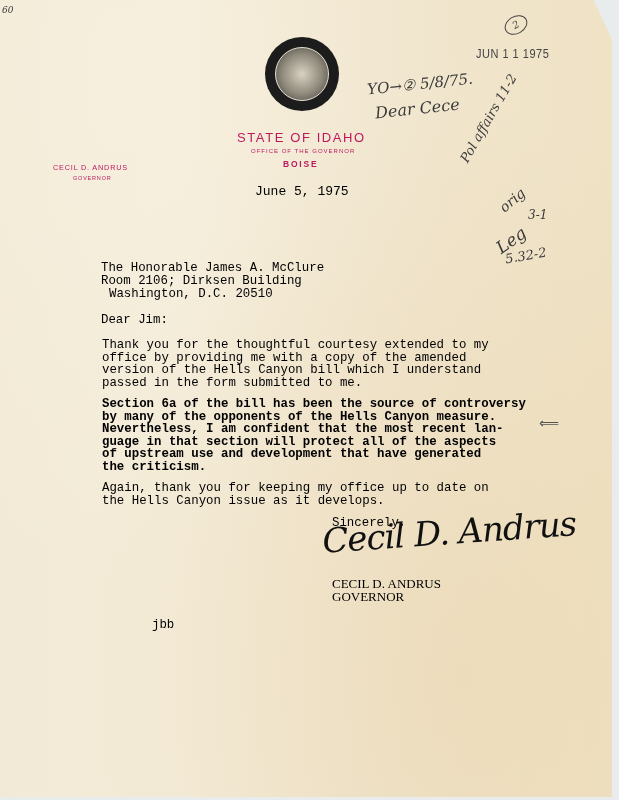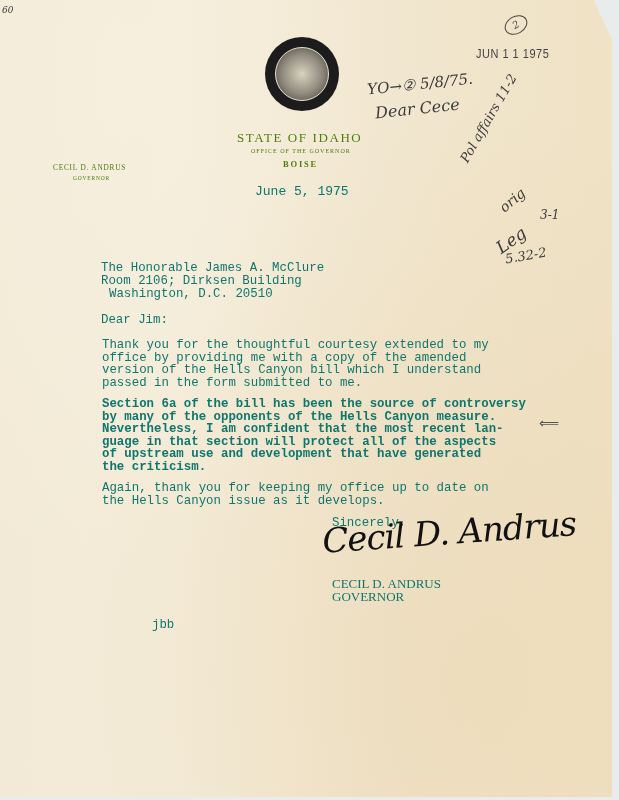--- a/index.html
+++ b/index.html
@@ -23,35 +23,35 @@
     .seal {
       left: 265px; top: 37px; width: 74px; height: 74px;
       border-radius: 50%; background: #1c1c1c;
       display: flex; align-items: center; justify-content: center;
     }
     .seal-inner {
       width: 52px; height: 52px; border-radius: 50%;
       background: radial-gradient(circle, #d9d2c0 0%, #8f897c 55%, #3a3732 100%);
       border: 1px solid #e8e2d2;
     }
-    .sans { font-family: Liberation Serif, serif; color: #4d7c0f; }
-    .mono { font-family: "Liberation Mono", monospace; color: #0f766e; font-size: 12.4px; line-height: 12.6px; white-space: pre; }
+    .sans { font-family: Liberation Sans, sans-serif; color: #be185d; }
+    .mono { font-family: "Liberation Mono", monospace; color: #000000; font-size: 12.4px; line-height: 12.6px; white-space: pre; }
     .hand { font-family: "DejaVu Serif", serif; font-style: italic; color: #3a3a3a; }
     .state { left: 237px; top: 130px; font-size: 13px; letter-spacing: 1.6px; }
     .office { left: 251px; top: 148px; font-size: 6px; letter-spacing: 1px; }
     .boise { left: 283px; top: 159px; font-size: 8.5px; letter-spacing: 1.8px; font-weight: bold; }
     .gov-name { left: 53px; top: 163px; font-size: 7.3px; letter-spacing: 0.8px; }
     .gov-title { left: 73px; top: 175px; font-size: 5.5px; letter-spacing: 0.8px; }
     .stamp { left: 476px; top: 48px; font-family: "Liberation Sans", sans-serif; font-size: 11px; color: #444; letter-spacing: 0.5px; transform: scaleY(1.1); }
     .circle-mark { left: 504px; top: 16px; width: 22px; height: 16px; border: 1.2px solid #444; border-radius: 50%; transform: rotate(-30deg); font-size: 10px; text-align: center; line-height: 15px; color: #444; font-family: "DejaVu Serif", serif; font-style: italic; }
     .note1 { left: 367px; top: 75px; font-size: 15px; transform: rotate(-6deg); }
     .note2 { left: 375px; top: 99px; font-size: 16px; transform: rotate(-6deg); }
     .note3 { left: 470px; top: 150px; font-size: 13px; transform: rotate(-60deg); transform-origin: left bottom; }
     .note4 { left: 498px; top: 192px; font-size: 14px; transform: rotate(-40deg); }
-    .note5 { left: 528px; top: 208px; font-size: 12px; margin-left: 12px; }
+    .note5 { left: 528px; top: 208px; font-size: 12px; }
     .note6 { left: 495px; top: 230px; font-size: 17px; transform: rotate(-35deg); }
     .note7 { left: 505px; top: 248px; font-size: 13px; transform: rotate(-10deg); }
     .arrow-mark { left: 539px; top: 415px; font-size: 14px; color: #555; font-family: "DejaVu Sans", sans-serif; }
     .corner-mark { left: 2px; top: 5px; font-size: 9px; }
     .signature { left: 322px; top: 512px; font-size: 34px; color: #111; transform: rotate(-4deg); letter-spacing: -1px; }
   </style>
 </head>
 <body>
 
 <div class="page"></div>

